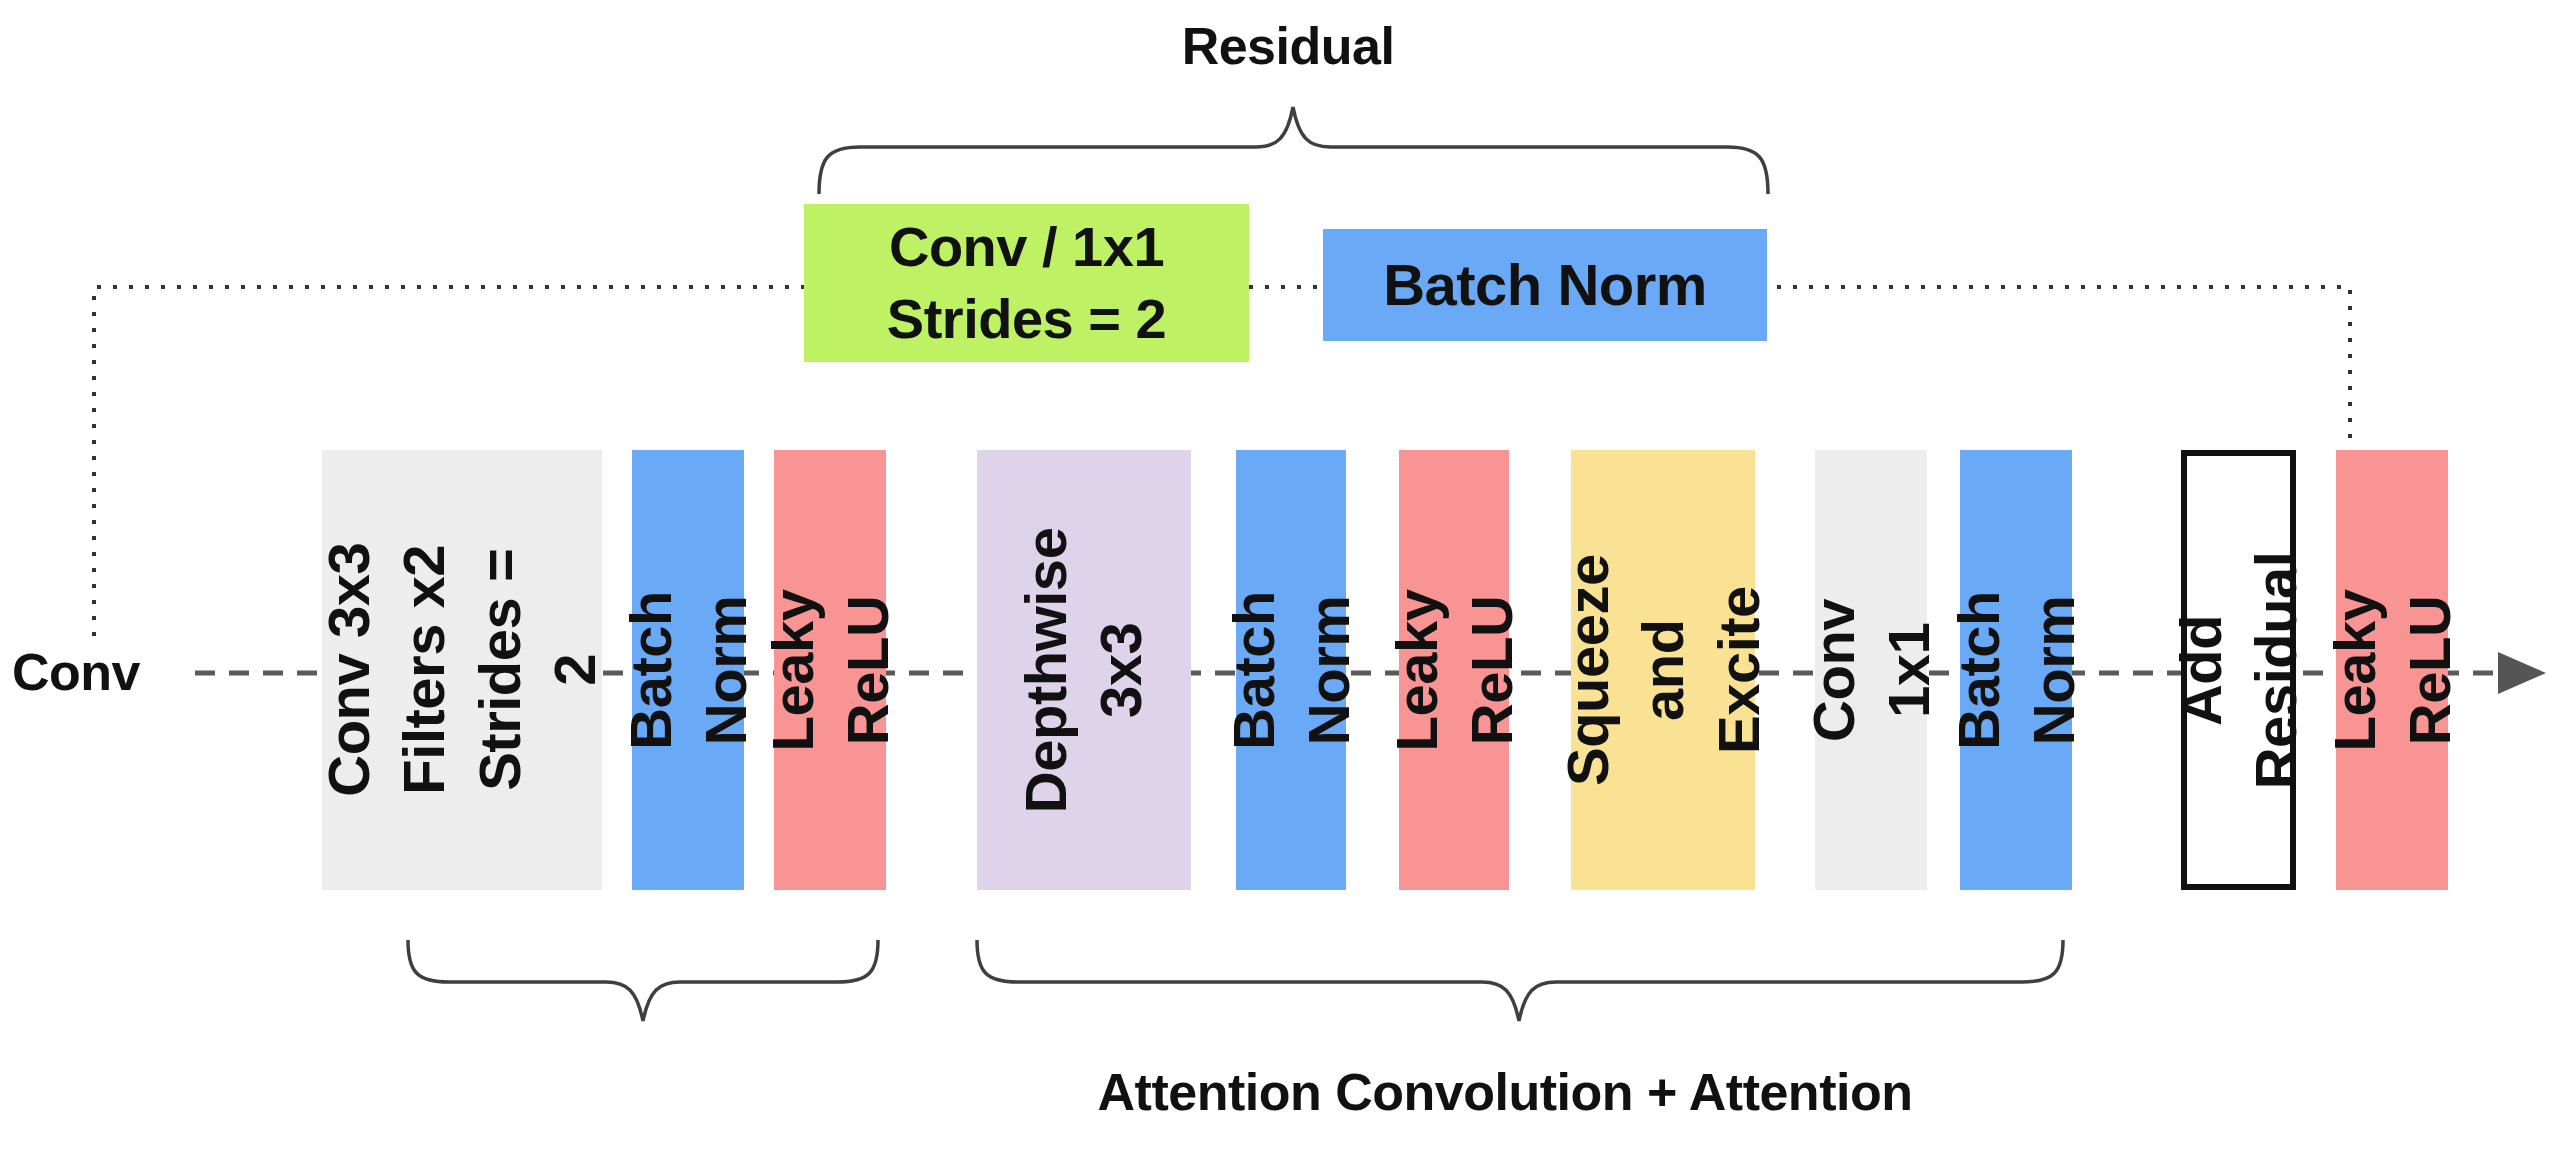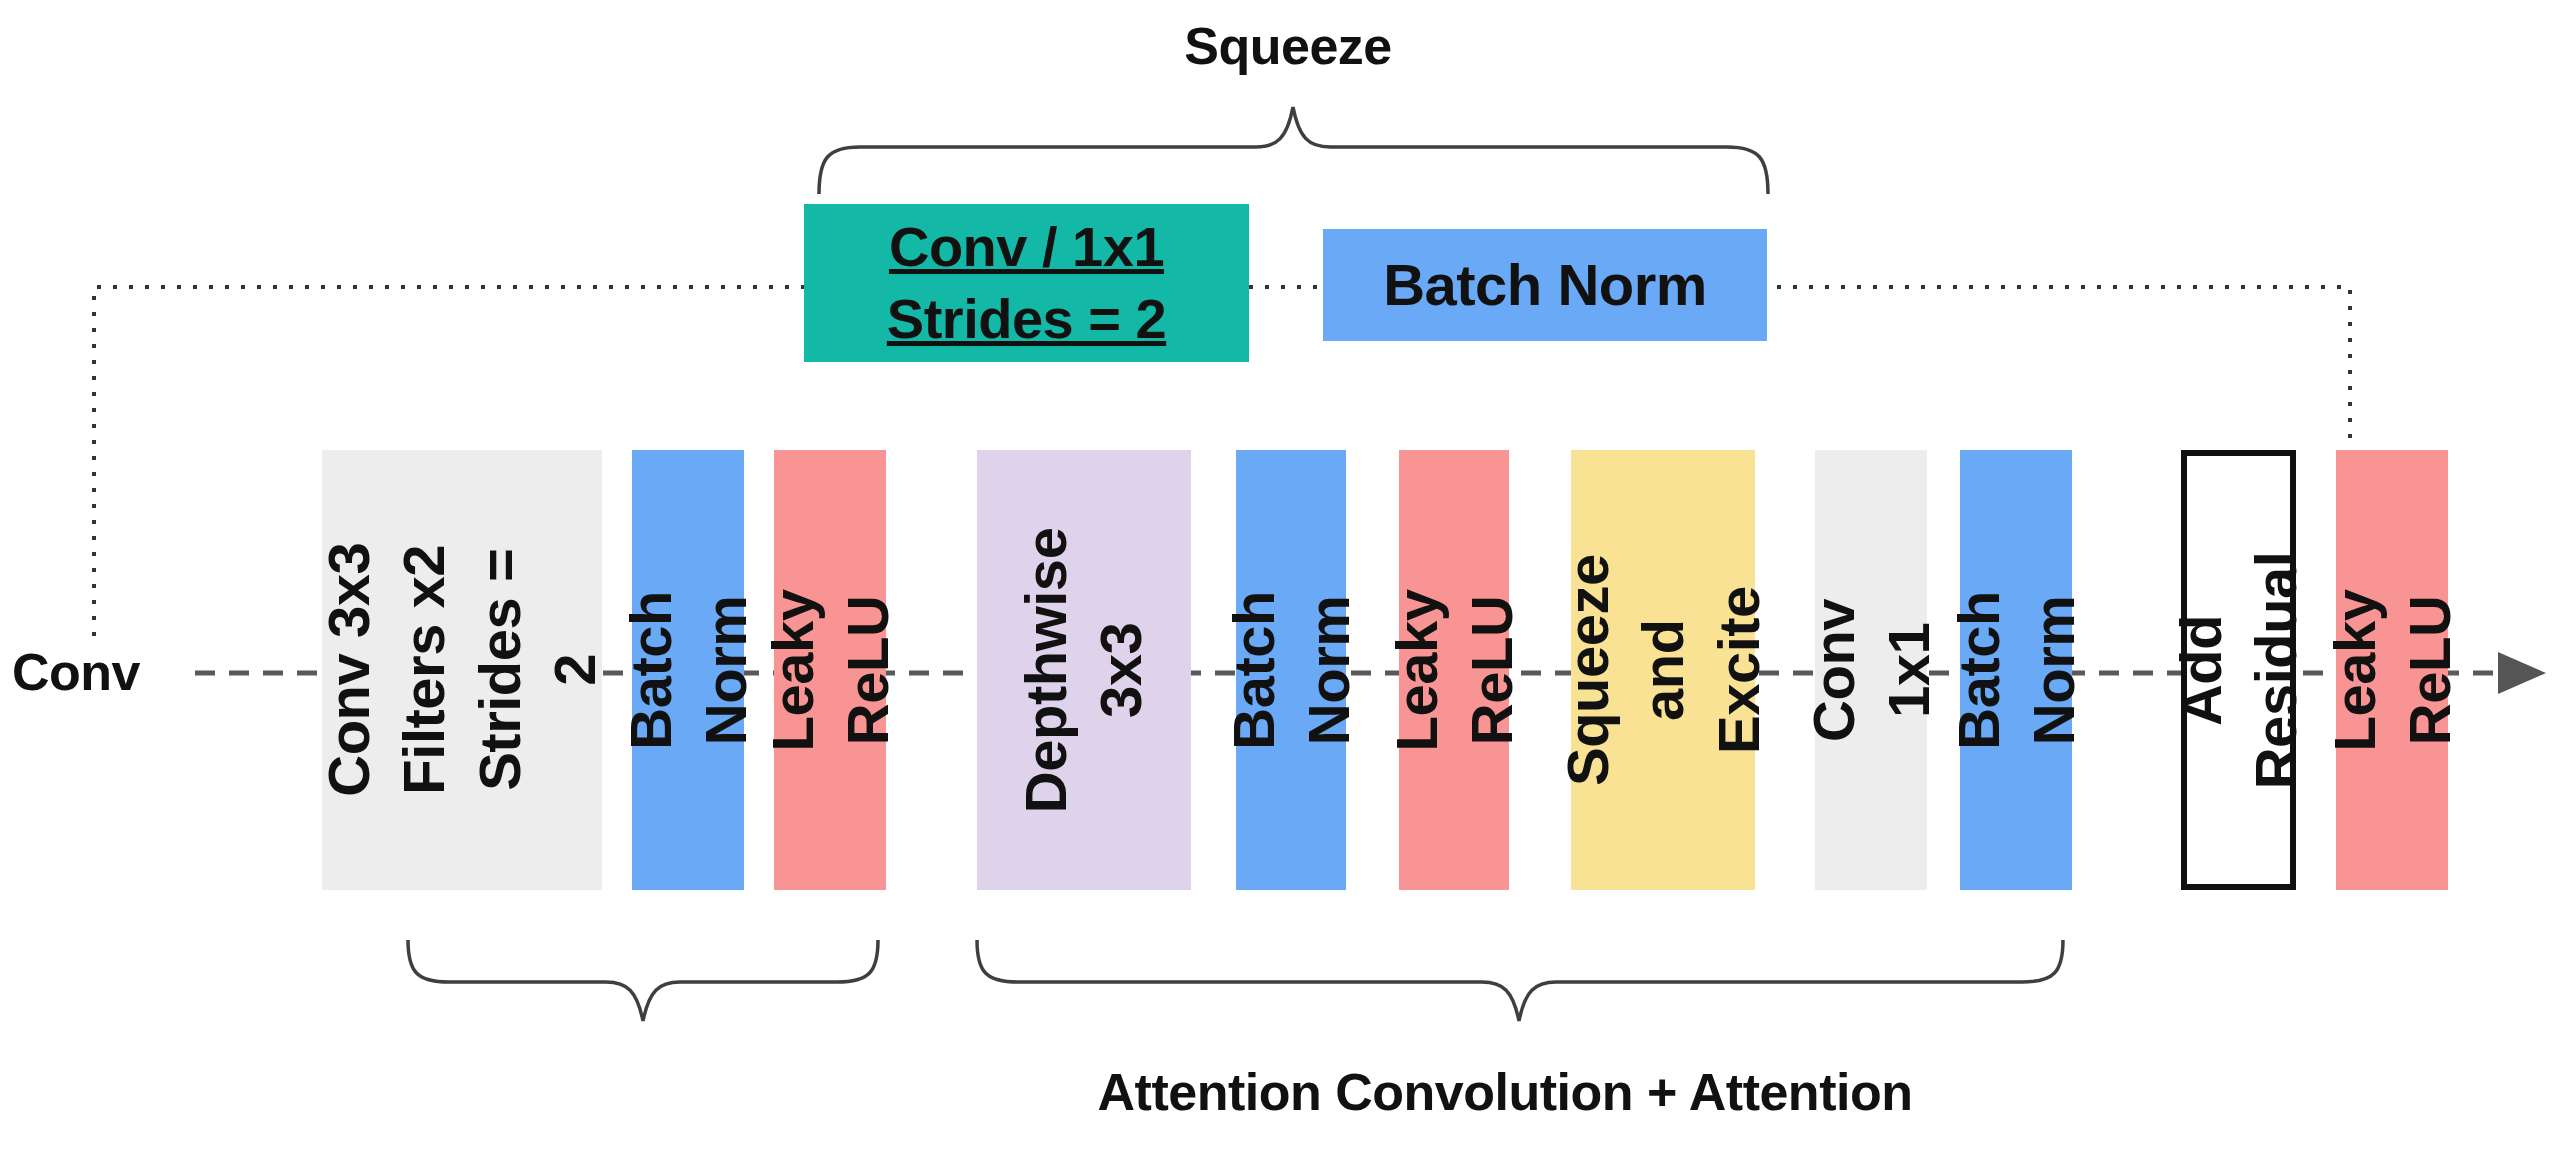--- a/index.html
+++ b/index.html
@@ -45,24 +45,24 @@
              C 1299 138 1309 147 1330 147 L 1727 147 C 1759 147 1768 158 1768 194" fill="none" stroke="#3F3F3F" stroke-width="3.5"></path>
 
     <path d="M 408 940 C 408 972 417 982 449 982 L 606 982 C 627 982 637 991 643 1021
              C 649 991 659 982 680 982 L 837 982 C 869 982 878 972 878 940" fill="none" stroke="#3F3F3F" stroke-width="3.5"></path>
 
     <path d="M 977 940 C 977 972 986 982 1018 982 L 1482 982 C 1503 982 1513 991 1519 1021
              C 1525 991 1535 982 1556 982 L 2022 982 C 2054 982 2063 972 2063 940" fill="none" stroke="#3F3F3F" stroke-width="3.5"></path>
   </svg>
 
   <div class="flabel" style="left:12px;top:642px;">Conv</div>
-  <div class="flabel centered" style="left:1288px;top:16px;">Squeeze</div>
+  <div class="flabel centered" style="left:1288px;top:16px;">Residual</div>
   <div class="flabel centered" style="left:1505px;top:1062px;">Attention Convolution + Attention</div>
 
-  <div class="box" style="left: 804px; top: 204px; width: 445px; height: 158px; background: #14b8a6; text-decoration: underline;">
+  <div class="box" style="left: 804px; top: 204px; width: 445px; height: 158px; background: #bef264;">
     <span class="hlabel" style="font-size:56px;">Conv / 1x1
 Strides = 2</span>
   </div>
   <div class="box" style="left: 1323px; top: 229px; width: 444px; height: 112px; background: rgb(106, 169, 246);">
     <span class="hlabel">Batch Norm</span>
   </div>
 
   <div class="box" style="left: 322px; top: 450px; width: 280px; height: 440px; background: rgb(237, 237, 237);">
     <span class="vlabel">Conv 3x3
 Filters x2

